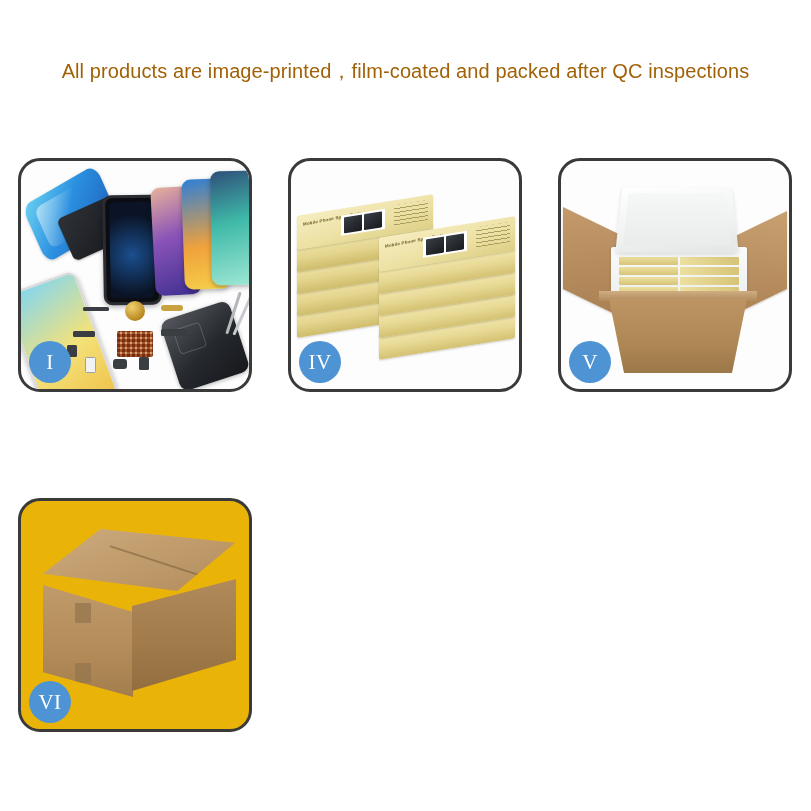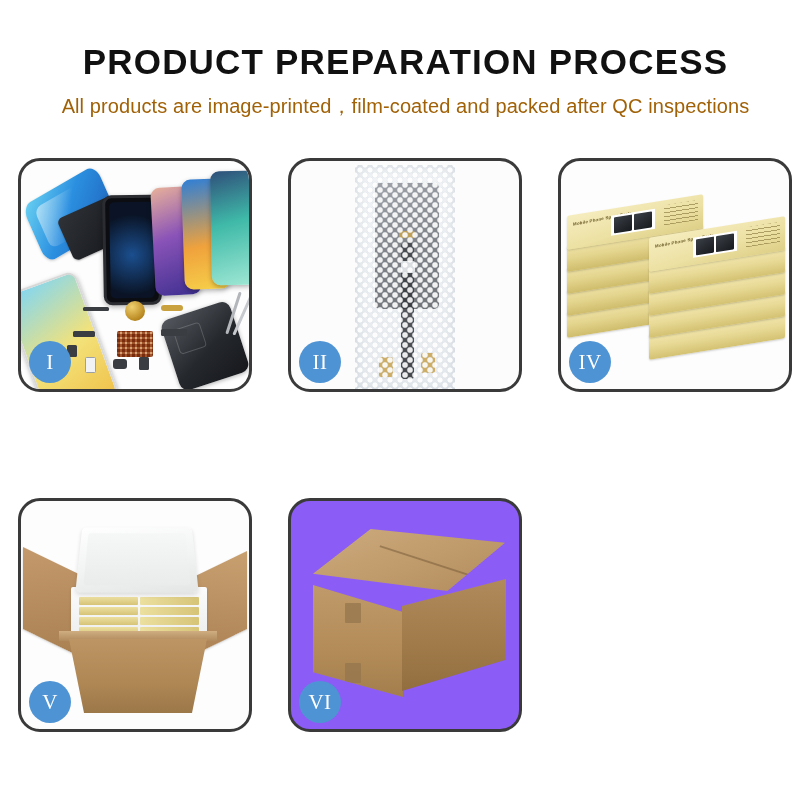--- a/index.html
+++ b/index.html
@@ -263,21 +263,21 @@
     flex:1;display:flex;flex-direction:column;gap:2px;
   }
   .ysl{
     flex:1;background:linear-gradient(180deg,#ece0a0,#d6c477);border-radius:1px;
   }
   .ysl.v{
     background:linear-gradient(90deg,#ece0a0,#d6c477);
   }
 
   
-  .p6{background:#8b5cf6;}
+  .p6{background:#eab308;}
   .cb-top{
     position:absolute;left:22px;top:28px;width:192px;height:62px;
     background:linear-gradient(160deg,#cdab7e 0%,#bf9a6a 55%,#b28c5c 100%);
     clip-path:polygon(30% 0,100% 22%,70% 100%,0 72%);
   }
   .cb-seam{
     position:absolute;left:64px;top:34px;width:116px;height:2px;
     background:rgba(120,92,58,.55);transform:rotate(18deg);
   }
   .cb-left{
@@ -294,21 +294,20 @@
     position:absolute;width:16px;height:20px;background:rgba(150,118,78,.75);
     border-radius:1px;
   }
 </style>
 </head>
 <body>
 
 <div class="page">
 
   <div class="header">
-    <h1 class="title">PRODUCT PREPARATION PROCESS</h1>
     <p class="subtitle">All products are image-printed，film-coated and packed after QC inspections</p>
   </div>
 
   <div class="grid">
 
     <div class="panel p1">
       <div class="stage">
         <div class="film"></div>
         <div class="film2"></div>
         <div class="ph ph-a"></div>
@@ -328,34 +327,20 @@
         <div class="prt" style="left:92px;top:198px;width:14px;height:10px;border-radius:3px;"></div>
         <div class="prt" style="left:118px;top:196px;width:10px;height:13px;"></div>
         <div class="prt" style="left:30px;top:192px;width:12px;height:5px;"></div>
         <div class="prt gd" style="left:14px;top:198px;width:10px;height:12px;border-radius:2px;"></div>
         <div class="tweez"></div>
         <div class="tweez2"></div>
       </div>
       <div class="badge">I</div>
     </div>
 
-    <div class="panel p2">
-      <div class="stage">
-        <div class="bag">
-          <div class="scr"></div>
-          <div class="flex"></div>
-          <div class="cwhite" style="left:46px;top:96px;width:14px;height:12px;"></div>
-          <div class="conn" style="left:44px;top:66px;width:16px;height:7px;"></div>
-          <div class="conn" style="left:24px;top:192px;width:14px;height:20px;"></div>
-          <div class="conn" style="left:66px;top:188px;width:14px;height:20px;"></div>
-          <div class="bubbles"></div>
-        </div>
-      </div>
-      <div class="badge">II</div>
-    </div>
 
 
     <div class="panel p4">
       <div class="stage">
         <div class="stack">
           <div class="bx" style="left:2px;top:118px;"></div>
           <div class="bx" style="left:2px;top:96px;"></div>
           <div class="bx" style="left:2px;top:74px;"></div>
           <div class="bx" style="left:2px;top:52px;"></div>
           <div class="bxtop" style="left:2px;top:22px;">

